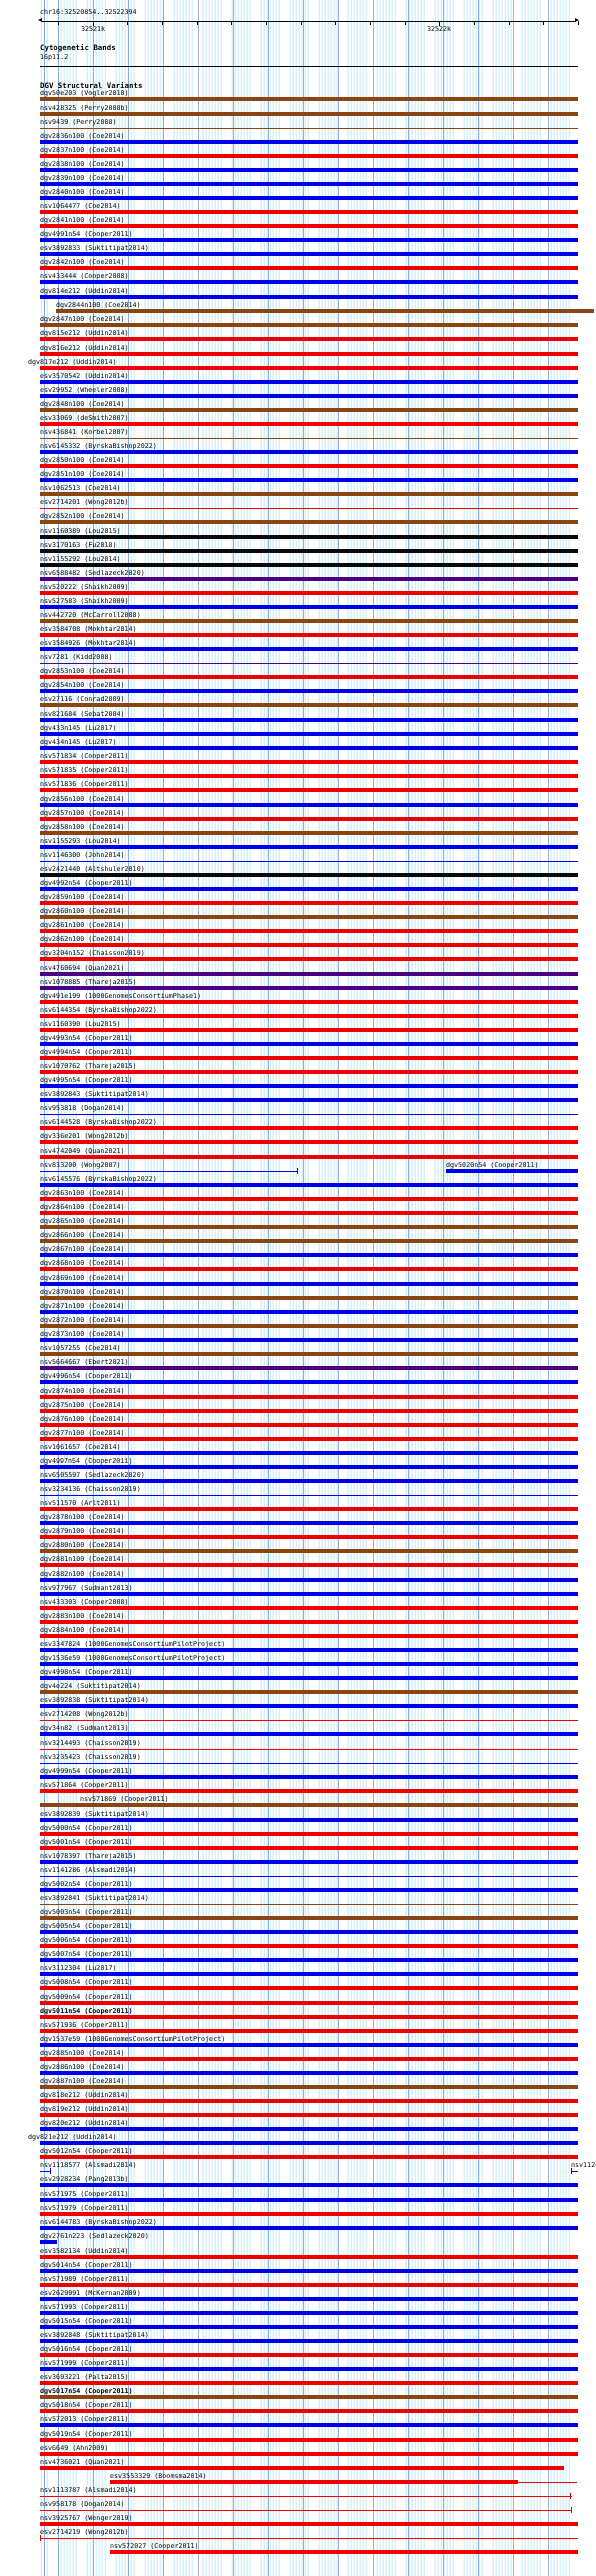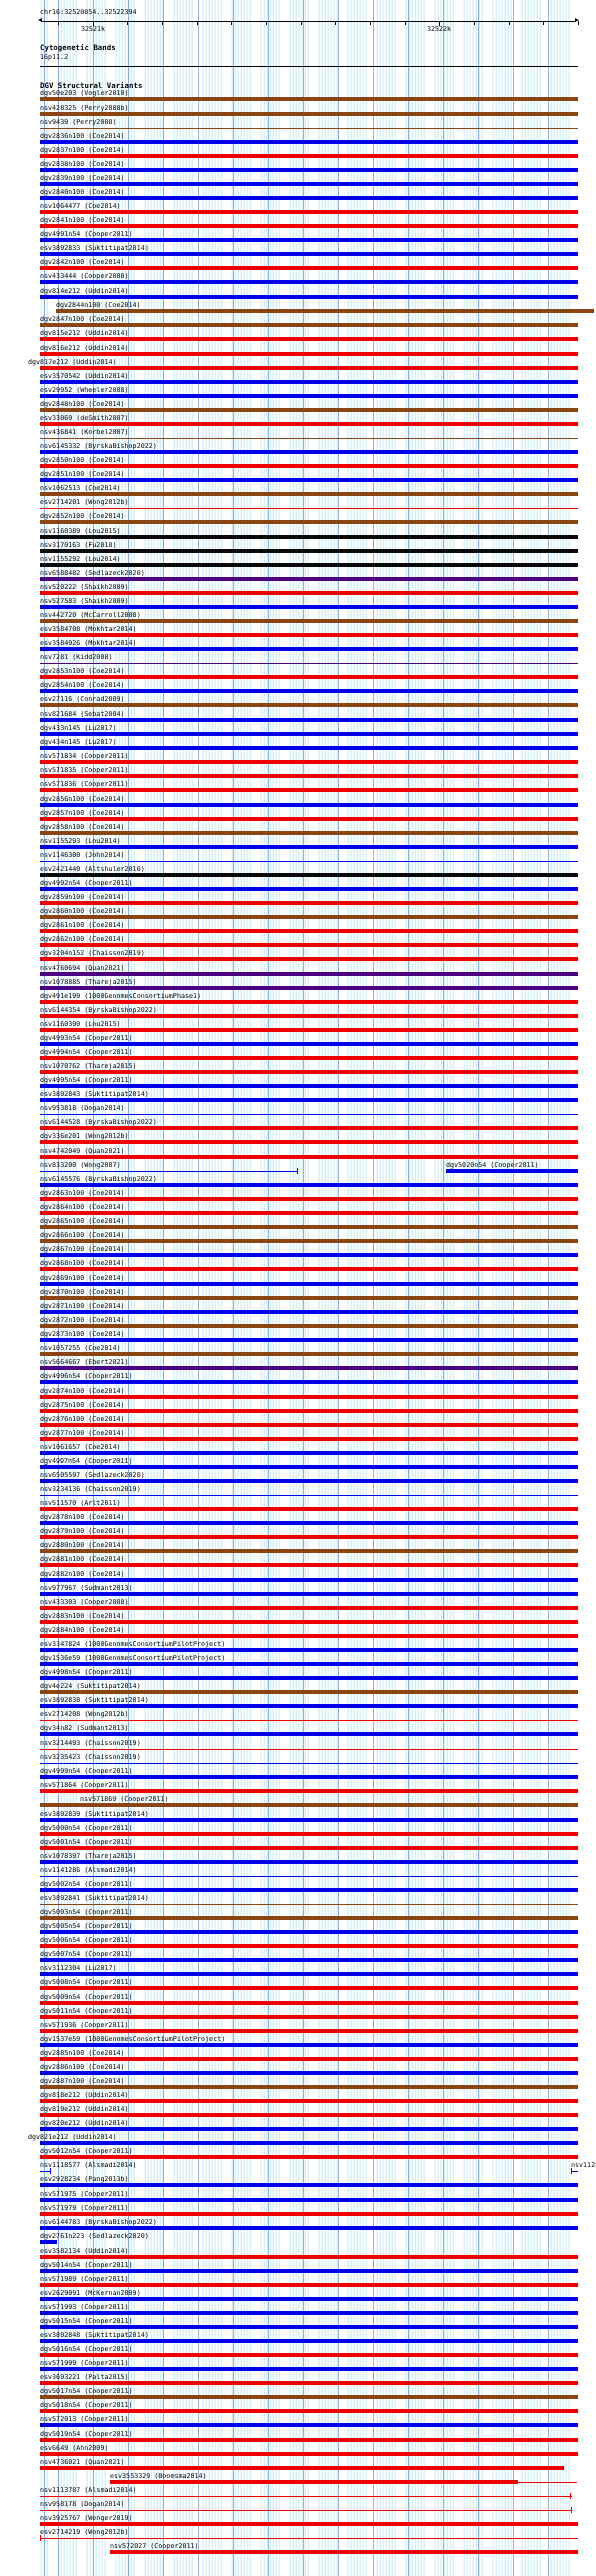--- a/index.html
+++ b/index.html
@@ -614,21 +614,21 @@
         <div class="vbar" style="left: 40px; width: 538px; top: 7.4px; height: 3.4px; background: rgb(0, 0, 232);"></div>
       </div>
       <div class="vrow" style="top: 1979px;">
         <div class="vlabel" style="left: 40px;">dgv5008n54 (Cooper2011)</div>
         <div class="vbar" style="left: 40px; width: 538px; top: 7.4px; height: 3.4px; background: rgb(238, 0, 0);"></div>
       </div>
       <div class="vrow" style="top: 1994px;">
         <div class="vlabel" style="left: 40px;">dgv5009n54 (Cooper2011)</div>
         <div class="vbar" style="left: 40px; width: 538px; top: 7.4px; height: 3.4px; background: rgb(238, 0, 0);"></div>
       </div>
-      <div class="vrow" style="top: 2008px;">
+      <div class="vrow" style="top: 2008px; font-weight: bold;">
         <div class="vlabel" style="left: 40px;">dgv5011n54 (Cooper2011)</div>
         <div class="vbar" style="left: 40px; width: 538px; top: 7.4px; height: 3.4px; background: rgb(238, 0, 0);"></div>
       </div>
       <div class="vrow" style="top: 2022px;">
         <div class="vlabel" style="left: 40px;">nsv571936 (Cooper2011)</div>
         <div class="vbar" style="left: 40px; width: 538px; top: 7.4px; height: 3.4px; background: rgb(238, 0, 0);"></div>
       </div>
       <div class="vrow" style="top: 2036px;">
         <div class="vlabel" style="left: 40px;">dgv1537e59 (1000GenomesConsortiumPilotProject)</div>
         <div class="vbar" style="left: 40px; width: 538px; top: 7.4px; height: 3.4px; background: rgb(0, 0, 232);"></div>
@@ -727,21 +727,21 @@
       </div>
       <div class="vrow" style="top: 2360px;">
         <div class="vlabel" style="left: 40px;">nsv571999 (Cooper2011)</div>
         <div class="vbar" style="left: 40px; width: 538px; top: 7.4px; height: 3.4px; background: rgb(0, 0, 232);"></div>
       </div>
       <div class="vrow" style="top: 2374px;">
         <div class="vlabel" style="left: 40px;">esv3693221 (Palta2015)</div>
         <div class="vbar" style="left: 40px; width: 538px; top: 7.4px; height: 3.4px; background: rgb(238, 0, 0);"></div>
       </div>
       <div class="vrow" style="top: 2388px;">
-        <div class="vlabel" style="left: 40px;">dgv5017n54 (Cooper2011)</div>
+        <div class="vlabel" style="left: 40px; font-weight: bold;">dgv5017n54 (Cooper2011)</div>
         <div class="vbar" style="left: 40px; width: 538px; top: 7.4px; height: 3.4px; background: rgb(139, 69, 19);"></div>
       </div>
       <div class="vrow" style="top: 2402px;">
         <div class="vlabel" style="left: 40px;">dgv5018n54 (Cooper2011)</div>
         <div class="vbar" style="left: 40px; width: 538px; top: 7.4px; height: 3.4px; background: rgb(238, 0, 0);"></div>
       </div>
       <div class="vrow" style="top: 2416px;">
         <div class="vlabel" style="left: 40px;">nsv572013 (Cooper2011)</div>
         <div class="vbar" style="left: 40px; width: 538px; top: 7.4px; height: 3.4px; background: rgb(0, 0, 232);"></div>
       </div>

